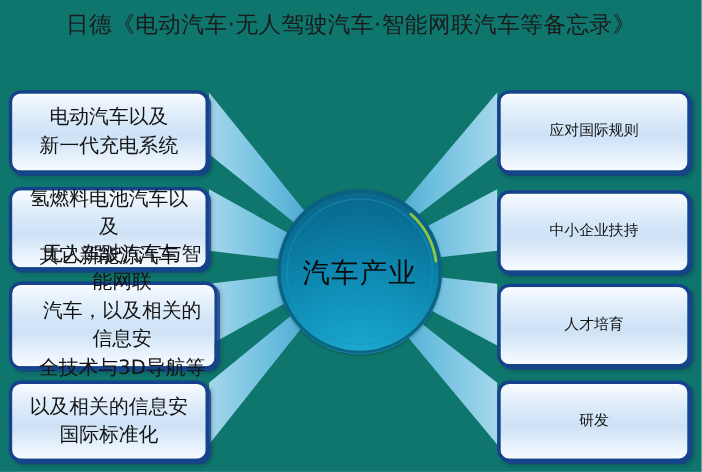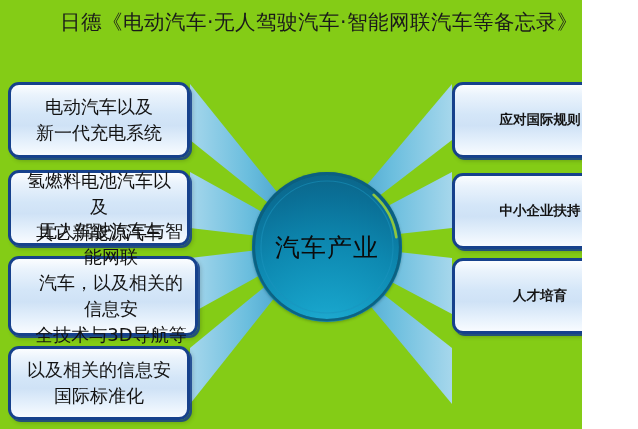--- a/index.html
+++ b/index.html
@@ -5,23 +5,23 @@
   html, body {
     margin: 0;
     padding: 0;
     background: #ffffff;
   }
   body {
     font-family: "DejaVu Sans", "Liberation Sans", sans-serif;
   }
   #stage {
     position: relative;
-    width: 582px;
+    width: 638px;
     height: 429px;
-    background: #84cc16;
+    background: #0f766e;
     overflow: hidden;
   }
 
   
   #title {
     position: absolute;
     left: 0;
     top: 8px;
     width: 638px;
     text-align: center;
@@ -97,21 +97,21 @@
     box-shadow: 2px 2px 0 0 rgba(22,65,140,0.85), 3px 3px 4px rgba(0,0,0,0.18);
   }
   .node-label {
     font-size: 18px;
     line-height: 1.45;
     color: #131313;
     text-align: center;
     padding: 0 8px;
     white-space: pre-line;
   }
-  .node.right .node-label { font-size: 13.5px; font-weight: bold; }
+  .node.right .node-label { font-size: 13.5px; }
 </style>
 </head>
 <body>
 
 <div id="stage">
 
   <div id="title">日德《电动汽车·无人驾驶汽车·智能网联汽车等备忘录》</div>
 
   <svg id="wedges" viewBox="0 0 638 429" width="638" height="429" aria-hidden="true">
     <defs>
@@ -177,14 +177,17 @@
   </div>
 
   <div class="node right" style="left:452px; top:173px; width:176px; height:76px;">
     <span class="node-label">中小企业扶持</span>
   </div>
 
   <div class="node right" style="left:452px; top:258px; width:176px; height:76px;justify-content:center;">
     <span class="node-label">人才培育</span>
   </div>
 
+  <div class="node right" style="left:452px; top:346px; width:176px; height:74px;">
+    <span class="node-label">研发</span>
+  </div>
 
 </div>
 
 </body></html>

